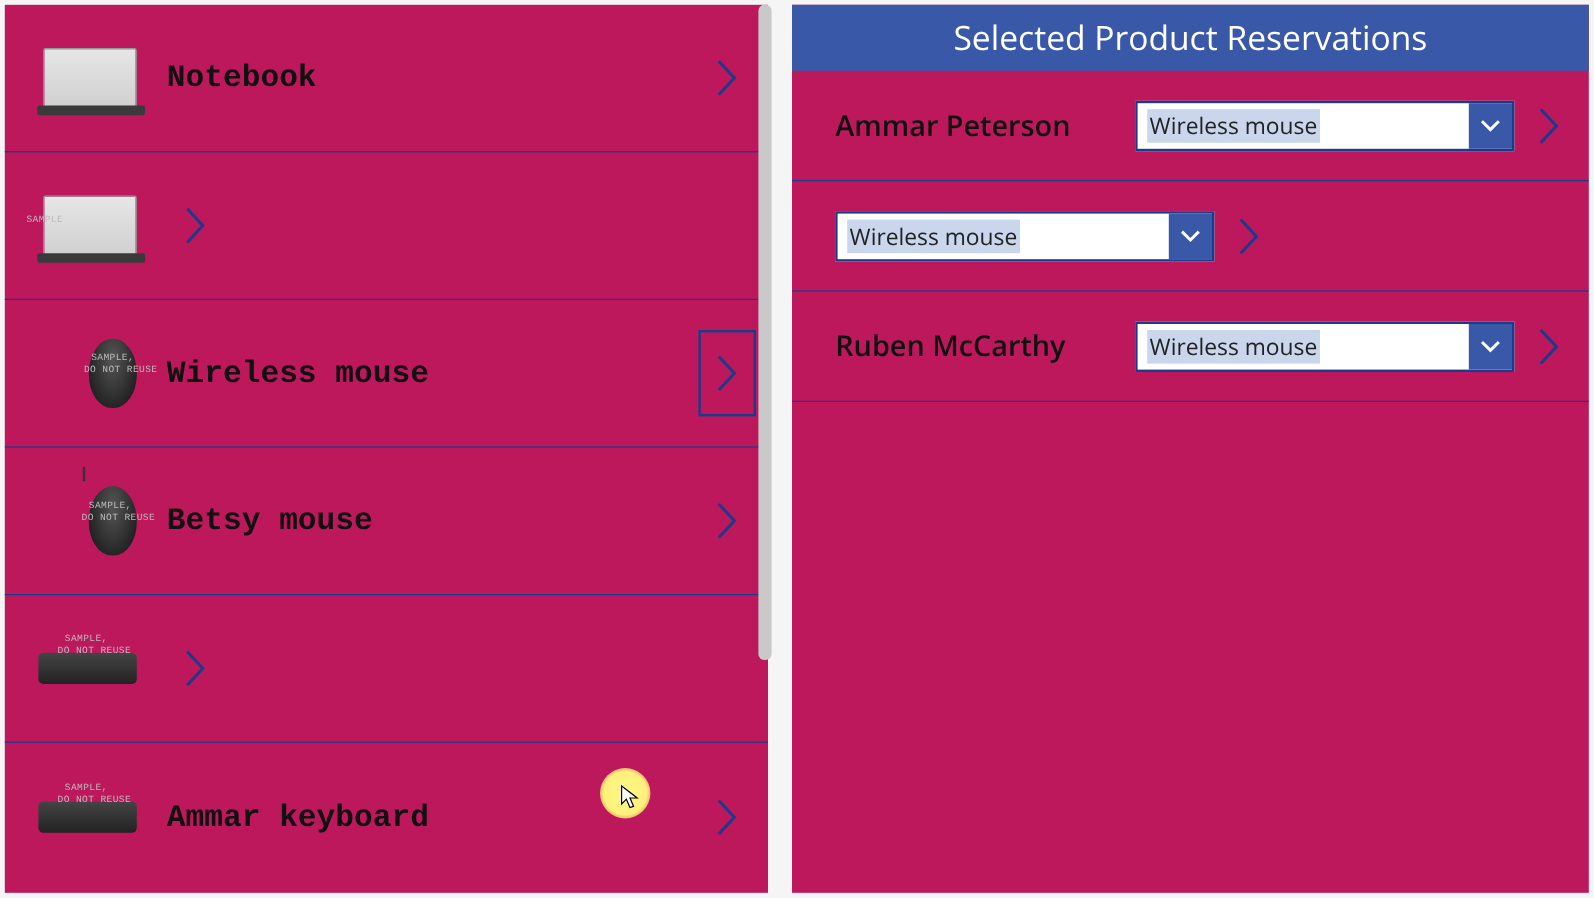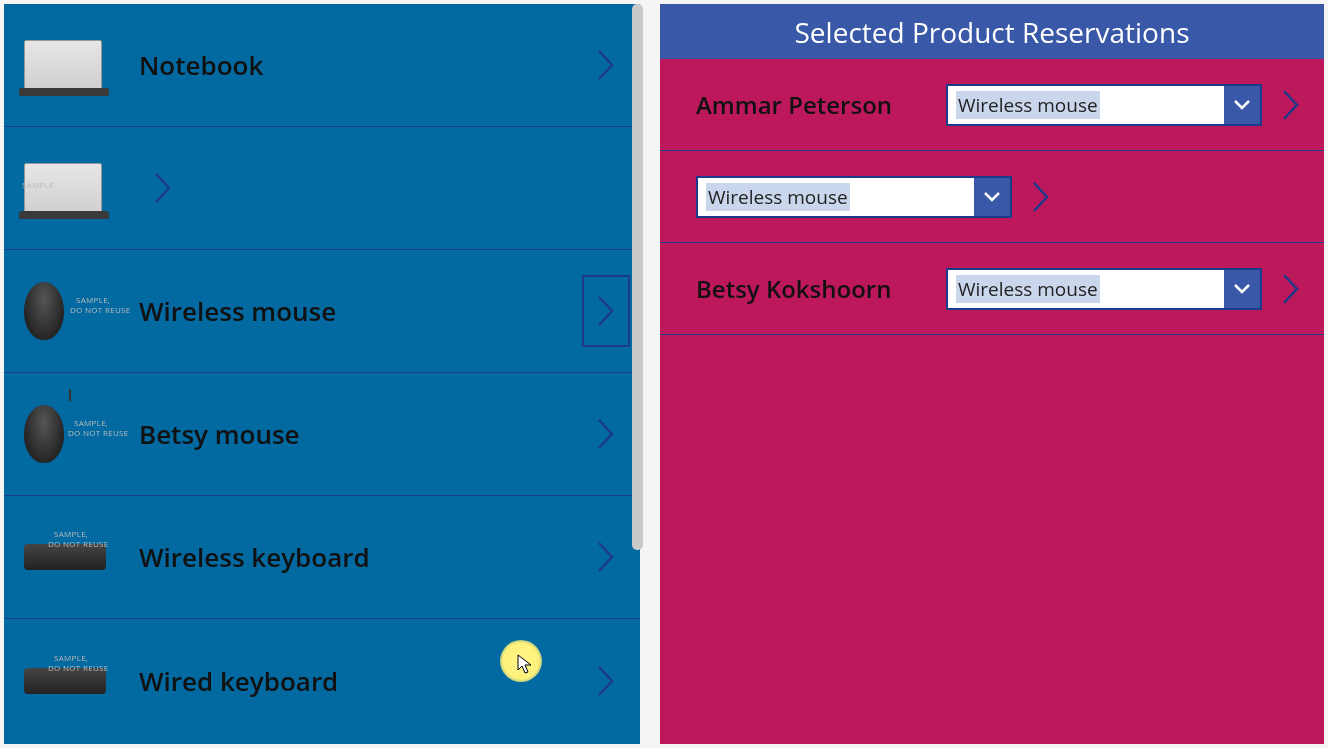--- a/index.html
+++ b/index.html
@@ -8,22 +8,23 @@
     background: #f5f5f5;
     width: 1328px;
     height: 748px;
     overflow: hidden;
     display: flex;
     padding: 4px;
   }
   .left-panel {
     width: 636px;
     height: 740px;
-    background: #0369a1;
+    background: #be185d;
     position: relative;
+    font-family: Liberation Mono, monospace;
   }
   .left-scroll {
     width: 11px;
     height: 546px;
     background: #c9c9c9;
     border-radius: 5px;
     position: absolute;
     right: -3px;
     top: 0;
   }
@@ -42,21 +43,21 @@
     height: 123px;
     border-bottom: 1.5px solid #1b3a8a;
     padding: 0 10px 0 20px;
     position: relative;
   }
   .product-thumb {
     width: 90px;
     height: 70px;
     display: flex;
     align-items: center;
-    justify-content: flex-start;
+    justify-content: flex-end;
     margin-right: 25px;
     position: relative;
   }
   .product-label {
     font-size: 26px;
     font-weight: 600;
     color: #111;
     flex: 1;
   }
   .chevron-btn {
@@ -245,35 +246,34 @@
         </svg>
     </div>
   </div>
 
   <div class="product-row">
     <div class="product-thumb">
       <div class="thumb-keyboard"></div>
       <span class="sample-wm" style="left:30px;top:6px;">SAMPLE,</span>
       <span class="sample-wm" style="left:24px;top:16px;">DO NOT REUSE</span>
     </div>
-    <div class="product-label">Wireless keyboard</div>
     <div class="chevron-btn chevron-right">
       <svg viewBox="0 0 20 34">
           <path d="M3 3 L16 17 L3 31"></path>
         </svg>
     </div>
   </div>
 
   <div class="product-row" style="border-bottom:none">
     <div class="product-thumb">
       <div class="thumb-keyboard"></div>
       <span class="sample-wm" style="left:30px;top:6px;">SAMPLE,</span>
       <span class="sample-wm" style="left:24px;top:16px;">DO NOT REUSE</span>
     </div>
-    <div class="product-label">Wired keyboard</div>
+    <div class="product-label">Ammar keyboard</div>
     <div class="chevron-btn chevron-right">
       <svg viewBox="0 0 20 34">
           <path d="M3 3 L16 17 L3 31"></path>
         </svg>
     </div>
   </div>
 
   <div class="left-scroll"></div>
 
   <div class="cursor-spot"></div>
@@ -320,21 +320,21 @@
       </div>
     </div>
     <div class="reservation-chevron chevron-right">
       <svg viewBox="0 0 20 34" width="18" height="30">
           <path d="M3 3 L16 17 L3 31" fill="none" stroke="#1b3a8a" stroke-width="2.5"></path>
         </svg>
     </div>
   </div>
 
   <div class="reservation-row">
-    <div class="reservation-name">Betsy Kokshoorn</div>
+    <div class="reservation-name">Ruben McCarthy</div>
     <div class="select-wrap">
       <div class="select-value">
           <span class="hl">Wireless mouse</span>
         </div>
       <div class="select-caret">
         <svg viewBox="0 0 18 12">
             <path d="M2 2 L9 9 L16 2"></path>
           </svg>
       </div>
     </div>

